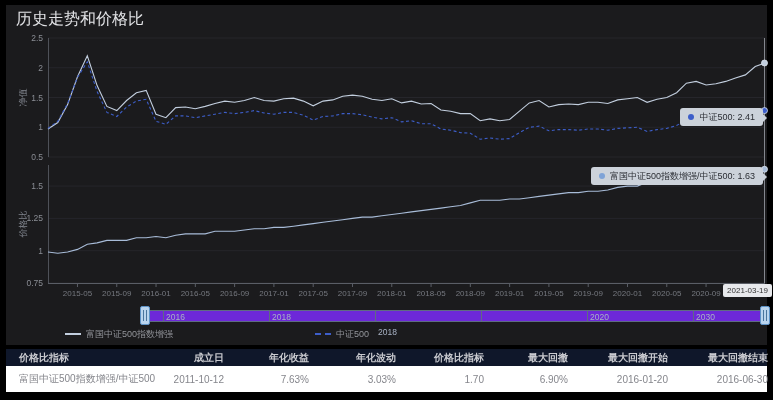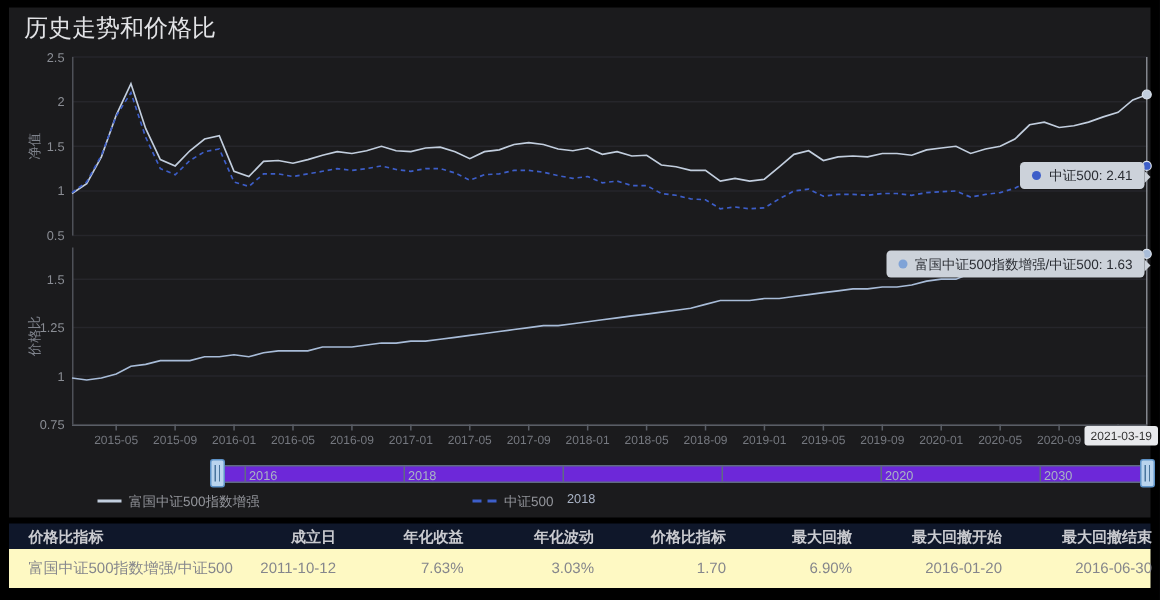--- a/index.html
+++ b/index.html
@@ -26,21 +26,21 @@
   .legend{position:absolute;left:0;top:327px;width:639px;height:14px;z-index:2;padding-left:20px;}
   .lg-item{position:absolute;display:flex;align-items:center;height:14px;cursor:pointer;}
   .lg-item .txt{font-size:9px;color:#93959b;margin-left:5px;}
   .lg-line{width:16px;height:0;}
   .lg-solid{border-top:2px solid #c2cede;}
   .lg-dash{border-top:2px dashed #3d5ec9;}
   .tbl{position:absolute;left:6px;width:761px;z-index:2;}
   .tr{display:grid;grid-template-columns:147px 58px 85px 87px 88px 84px 100px 100px;
       padding-left:13px;align-items:center;box-sizing:border-box;}
   .tr-head{top:349px;height:17px;background:#0f172a;position:absolute;width:761px;}
-  .tr-body{top:366px;height:26px;background:#fef9c3;position:absolute;width:761px;}
+  .tr-body{top:366px;height:26px;background:#ffffff;position:absolute;width:761px;}
   .th{font-size:10px;font-weight:bold;color:#c9cacf;text-align:right;white-space:nowrap;}
   .td{font-size:10px;color:#85868c;text-align:right;white-space:nowrap;}
   .th:first-child,.td:first-child{text-align:left;}
 </style>
 </head>
 <body>
 
 <div class="stage">
   <div class="panel"></div>
   <div class="page-title">历史走势和价格比</div>

